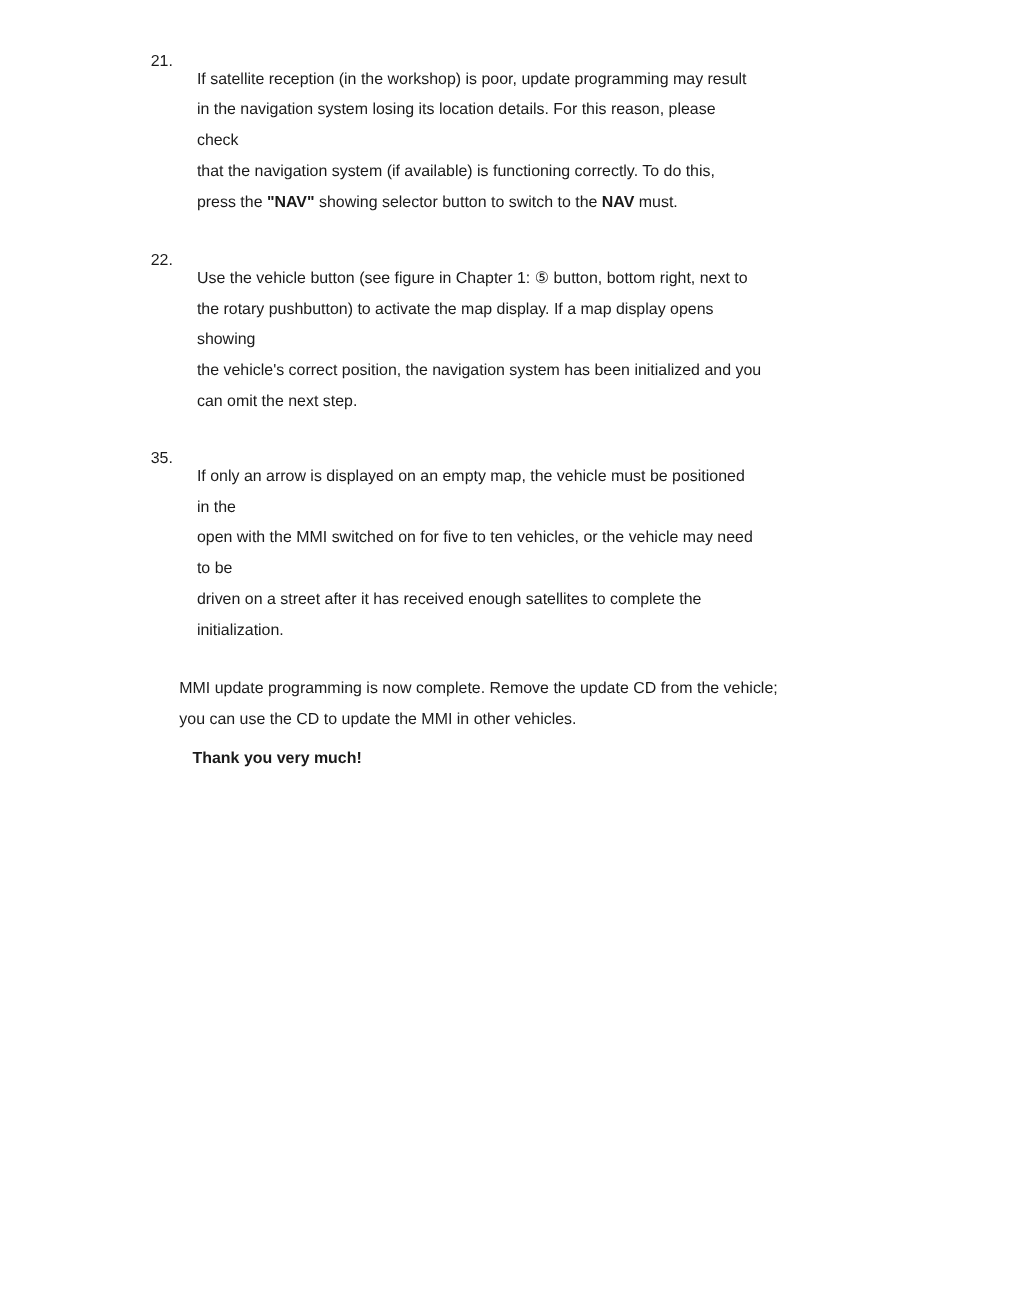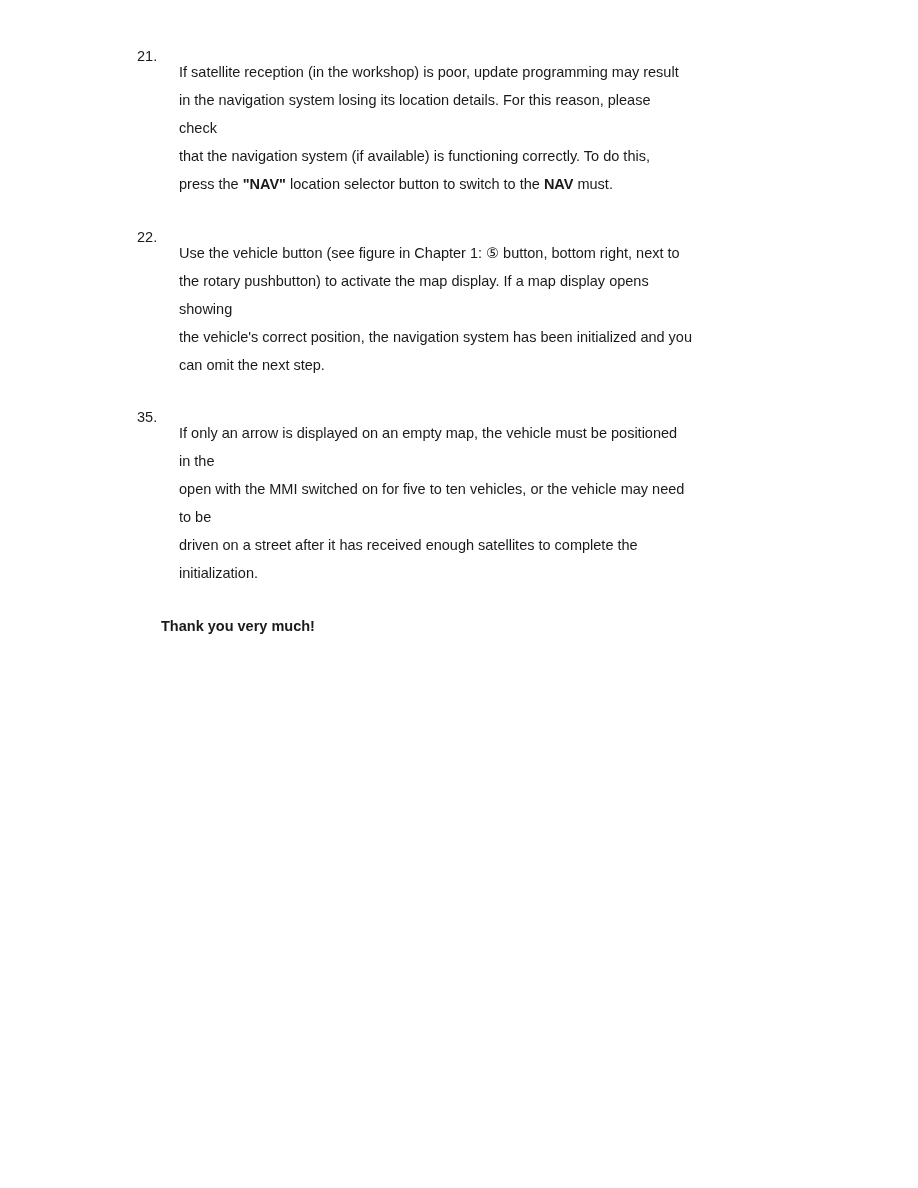--- a/index.html
+++ b/index.html
@@ -40,52 +40,54 @@
   }
   .b {
     font-weight: bold;
   }
   .closing {
     margin: 0 0 8.5px 26px;
     width: 645px;
     white-space: pre-line;
   }
   .thanks {
-    margin: 0 0 0 24px;
+    margin: 0 0 0 38px;
     font-weight: bold;
   }
 </style>
 </head>
 <body>
 
 <div class="page">
 
   <div class="steps">
 
     <div class="step">
       <span class="num">21.</span>
       <p class="body"><span>If satellite reception (in the workshop) is poor, update programming may result
 in the navigation system losing its location details. For this reason, please check
 that the navigation system (if available) is functioning correctly. To do this,
-press the </span><span class="b">"NAV"</span><span> location selector button to switch to the </span><span class="b">NAV</span><span> must.</span></p>
+press the </span><span class="b">"NAV"</span><span> showing selector button to switch to the </span><span class="b">NAV</span><span> must.</span></p>
     </div>
 
     <div class="step">
       <span class="num">22.</span>
       <p class="body"><span>Use the vehicle button (see figure in Chapter 1: </span><span>⑤</span><span> button, bottom right, next to
 the rotary pushbutton) to activate the map display. If a map display opens showing
 the vehicle's correct position, the navigation system has been initialized and you
 can omit the next step.</span></p>
     </div>
 
     <div class="step">
       <span class="num">35.</span>
       <p class="body">If only an arrow is displayed on an empty map, the vehicle must be positioned in the
 open with the MMI switched on for five to ten vehicles, or the vehicle may need to be
 driven on a street after it has received enough satellites to complete the initialization.</p>
     </div>
 
   </div>
 
+  <p class="closing">MMI update programming is now complete. Remove the update CD from the vehicle;
+you can use the CD to update the MMI in other vehicles.</p>
 
   <p class="thanks">Thank you very much!</p>
 
 </div>
 
 </body></html>

